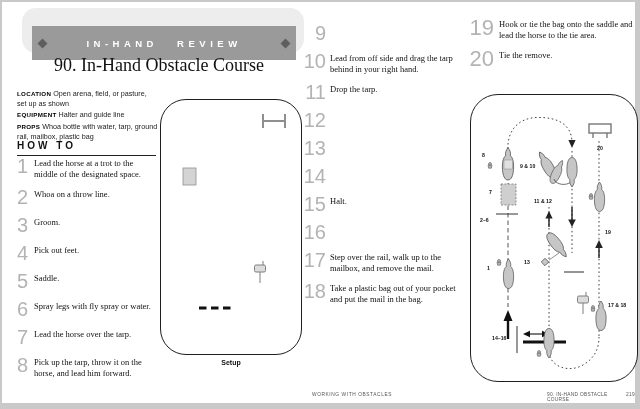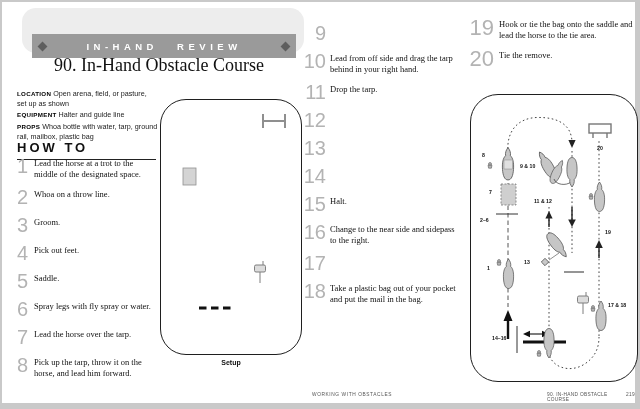--- a/index.html
+++ b/index.html
@@ -3,34 +3,34 @@
 <meta charset="utf-8">
 <style>
   html,body{margin:0;padding:0;}
   .screen{position:relative;width:640px;height:409px;background:#c9c9c9;overflow:hidden;
           font-family:"Liberation Sans",sans-serif;}
   .page{position:absolute;left:2px;top:2px;width:633px;height:401px;background:#ffffff;}
   .abs{position:absolute;}
 
   
   .deco{left:20px;top:6px;width:282px;height:45px;background:#ededed;border-radius:14px;}
-  .banner{left:30px;top:32px;width:264px;height:24px;background:#9a9a9a;display:flex;
+  .banner{left:30px;top:24px;width:264px;height:34px;background:#9a9a9a;display:flex;
           align-items:center;padding:0 7px;box-sizing:border-box;}
   .banner-text{flex:1;text-align:center;color:#ffffff;font-weight:bold;font-size:9.5px;
           letter-spacing:4.5px;word-spacing:12px;}
   .diamond{width:7px;height:7px;background:#5e5e5e;transform:rotate(45deg);flex:none;}
   .title{left:12px;top:53px;width:290px;text-align:center;font-family:"Liberation Serif",serif;
           font-size:18px;color:#111;}
 
   
   .info{left:15px;top:87px;width:141px;}
   .info p{margin:0 0 2px 0;font-size:7.2px;line-height:1.35;color:#222;}
   .info b{font-size:6.2px;letter-spacing:.3px;color:#000;}
   .howto{left:15px;top:138px;width:139px;border-bottom:1.5px solid #222;padding-bottom:4px;
-          font-weight:bold;font-size:13px;letter-spacing:3px;color:#111;}
+          font-weight:bold;font-size:10px;letter-spacing:3px;color:#111;}
 
   
   .steps{display:block;}
   .steps-left{left:15px;top:155px;width:141px;}
   .steps-mid{left:301px;top:22px;width:158px;}
   .steps-right{left:466px;top:16px;width:170px;}
   .step{display:flex;margin-bottom:9px;}
   .step-num{flex:none;width:17px;font-family:"Liberation Sans",sans-serif;font-weight:400;
           font-size:20px;line-height:.95;color:#b3b3b3;}
   .steps-mid .step-num{width:23px;text-align:right;padding-right:4px;box-sizing:content-box;}
@@ -129,24 +129,24 @@
         </div>
         <div class="step">
           <span class="step-num">14</span>
         </div>
         <div class="step">
           <span class="step-num">15</span>
           <span class="step-text">Halt.</span>
         </div>
         <div class="step">
           <span class="step-num">16</span>
-          <span class="step-text">Change to the near side and sidepass to the right.</span>
         </div>
         <div class="step">
           <span class="step-num">17</span>
+          <span class="step-text">Step over the rail, walk up to the mailbox, and remove the mail.</span>
         </div>
         <div class="step">
           <span class="step-num">18</span>
           <span class="step-text">Take a plastic bag out of your pocket and put the mail in the bag.</span>
         </div>
       </div>
     <div class="abs steps steps-right">
         <div class="step">
           <span class="step-num">19</span>
           <span class="step-text">Hook or tie the bag onto the saddle and lead the horse to the tie area.</span>

